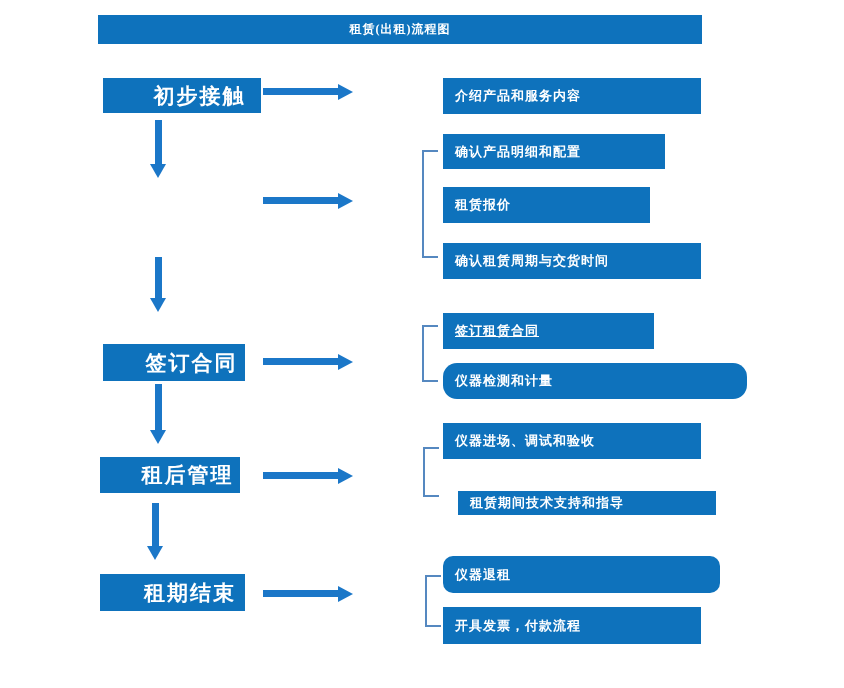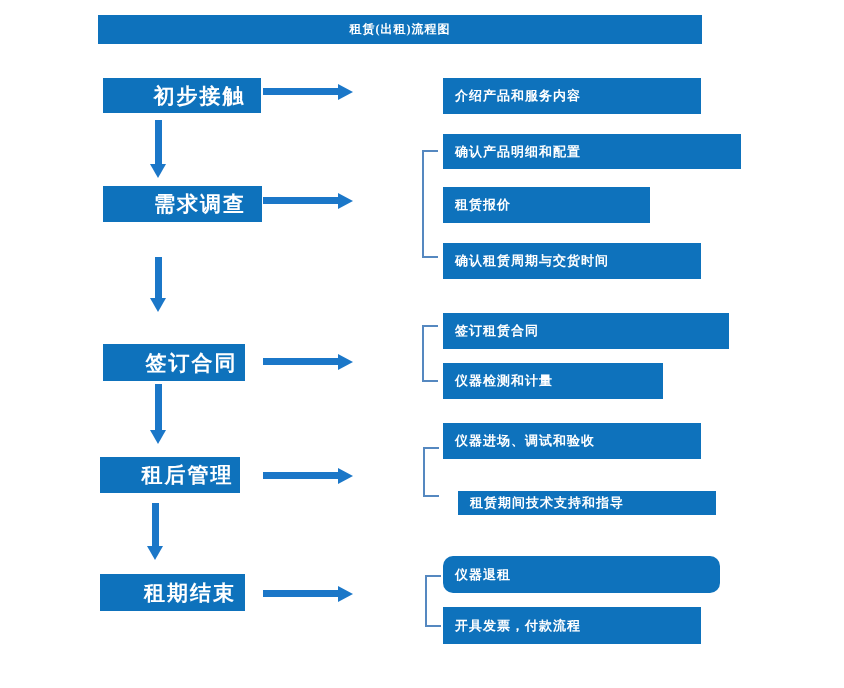--- a/index.html
+++ b/index.html
@@ -49,21 +49,20 @@
   }
 </style>
 </head>
 <body>
 
 <div class="canvas">
 
   <div class="titlebar" style="left:98px;top:15px;width:604px;height:29px;">租赁(出租)流程图</div>
 
   <div class="stage" style="left:103px;top:78px;width:123px;height:35px;">初步接触</div>
-  <div class="stage" style="left:103px;top:186px;width:124px;height:36px;">需求调查</div>
   <div class="stage" style="left:103px;top:344px;width:107px;height:37px;">签订合同</div>
   <div class="stage" style="left:100px;top:457px;width:105px;height:36px;">租后管理</div>
   <div class="stage" style="left:100px;top:574px;width:110px;height:37px;">租期结束</div>
 
   <div class="varrow" style="left:150px;top:120px;height:58px;">
     <div class="shaft"></div>
     <div class="head"></div>
   </div>
   <div class="varrow" style="left:150px;top:257px;height:55px;">
     <div class="shaft"></div>
@@ -98,23 +97,23 @@
     <div class="shaft"></div>
     <div class="head"></div>
   </div>
 
   <div class="bracket" style="left:422px;top:150px;height:108px;"></div>
   <div class="bracket" style="left:422px;top:325px;height:57px;"></div>
   <div class="bracket" style="left:423px;top:447px;height:50px;"></div>
   <div class="bracket" style="left:425px;top:575px;height:52px;"></div>
 
   <div class="item" style="left:443px;top:78px;width:258px;height:36px;">介绍产品和服务内容</div>
-  <div class="item" style="left:443px;top:134px;width:298px;height:35px;">确认产品明细和配置</div>
+  <div class="item" style="left:443px;top:134px;width:222px;height:35px;">确认产品明细和配置</div>
   <div class="item" style="left:443px;top:187px;width:207px;height:36px;">租赁报价</div>
   <div class="item" style="left:443px;top:243px;width:258px;height:36px;">确认租赁周期与交货时间</div>
-  <div class="item" style="left:443px;top:313px;width:286px;height:36px;">签订租赁合同</div>
-  <div class="item" style="left:443px;top:363px;width:220px;height:36px;">仪器检测和计量</div>
+  <div class="item" style="left:443px;top:313px;width:211px;height:36px;text-decoration:underline;">签订租赁合同</div>
+  <div class="item" style="left:443px;top:363px;width:304px;height:36px;border-radius:14px;">仪器检测和计量</div>
   <div class="item" style="left:443px;top:423px;width:258px;height:36px;">仪器进场、调试和验收</div>
   <div class="item" style="left:458px;top:491px;width:258px;height:24px;text-align:center;">租赁期间技术支持和指导</div>
   <div class="item" style="left:443px;top:556px;width:277px;height:37px;border-radius:10px;">仪器退租</div>
   <div class="item" style="left:443px;top:607px;width:258px;height:37px;">开具发票，付款流程</div>
 
 </div>
 
 </body></html>

